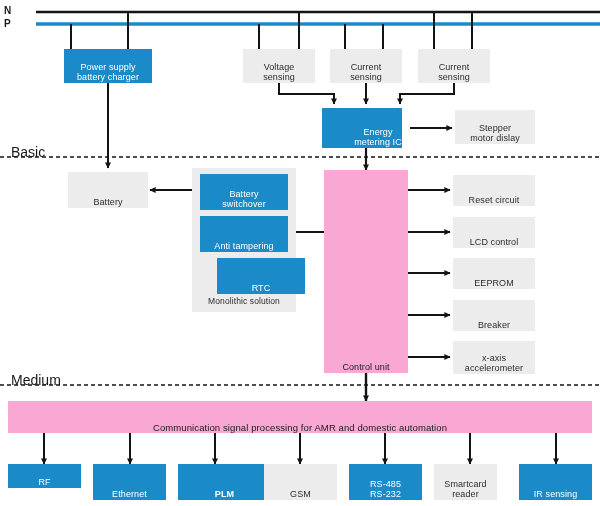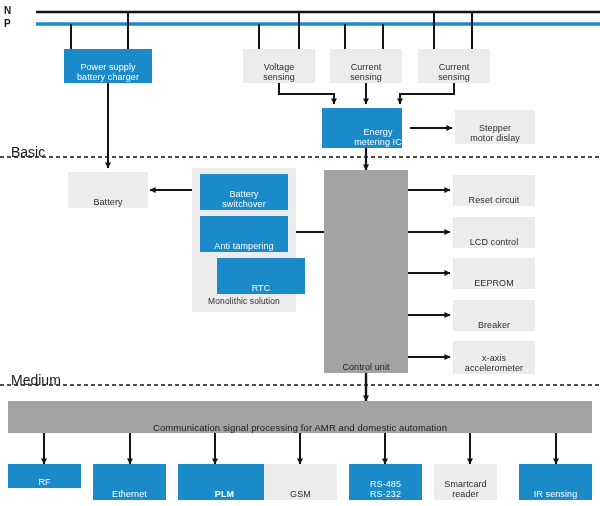--- a/index.html
+++ b/index.html
@@ -34,21 +34,21 @@
     text-align: center;
     box-sizing: border-box;
     line-height: 1.18;
     letter-spacing: 0.1px;
   }
   .box.blue {
     background: #1b8ac9;
     color: #ffffff;
   }
   .box.orange {
-    background: #a3a3a3;
+    background: #f9a8d4;
     color: #1a1a1a;
   }
   .box.grey {
     background: #ececec;
     color: #2c2c2c;
   }
   .box.container {
     background: #ececec;
     color: #2c2c2c;
     display: block;

